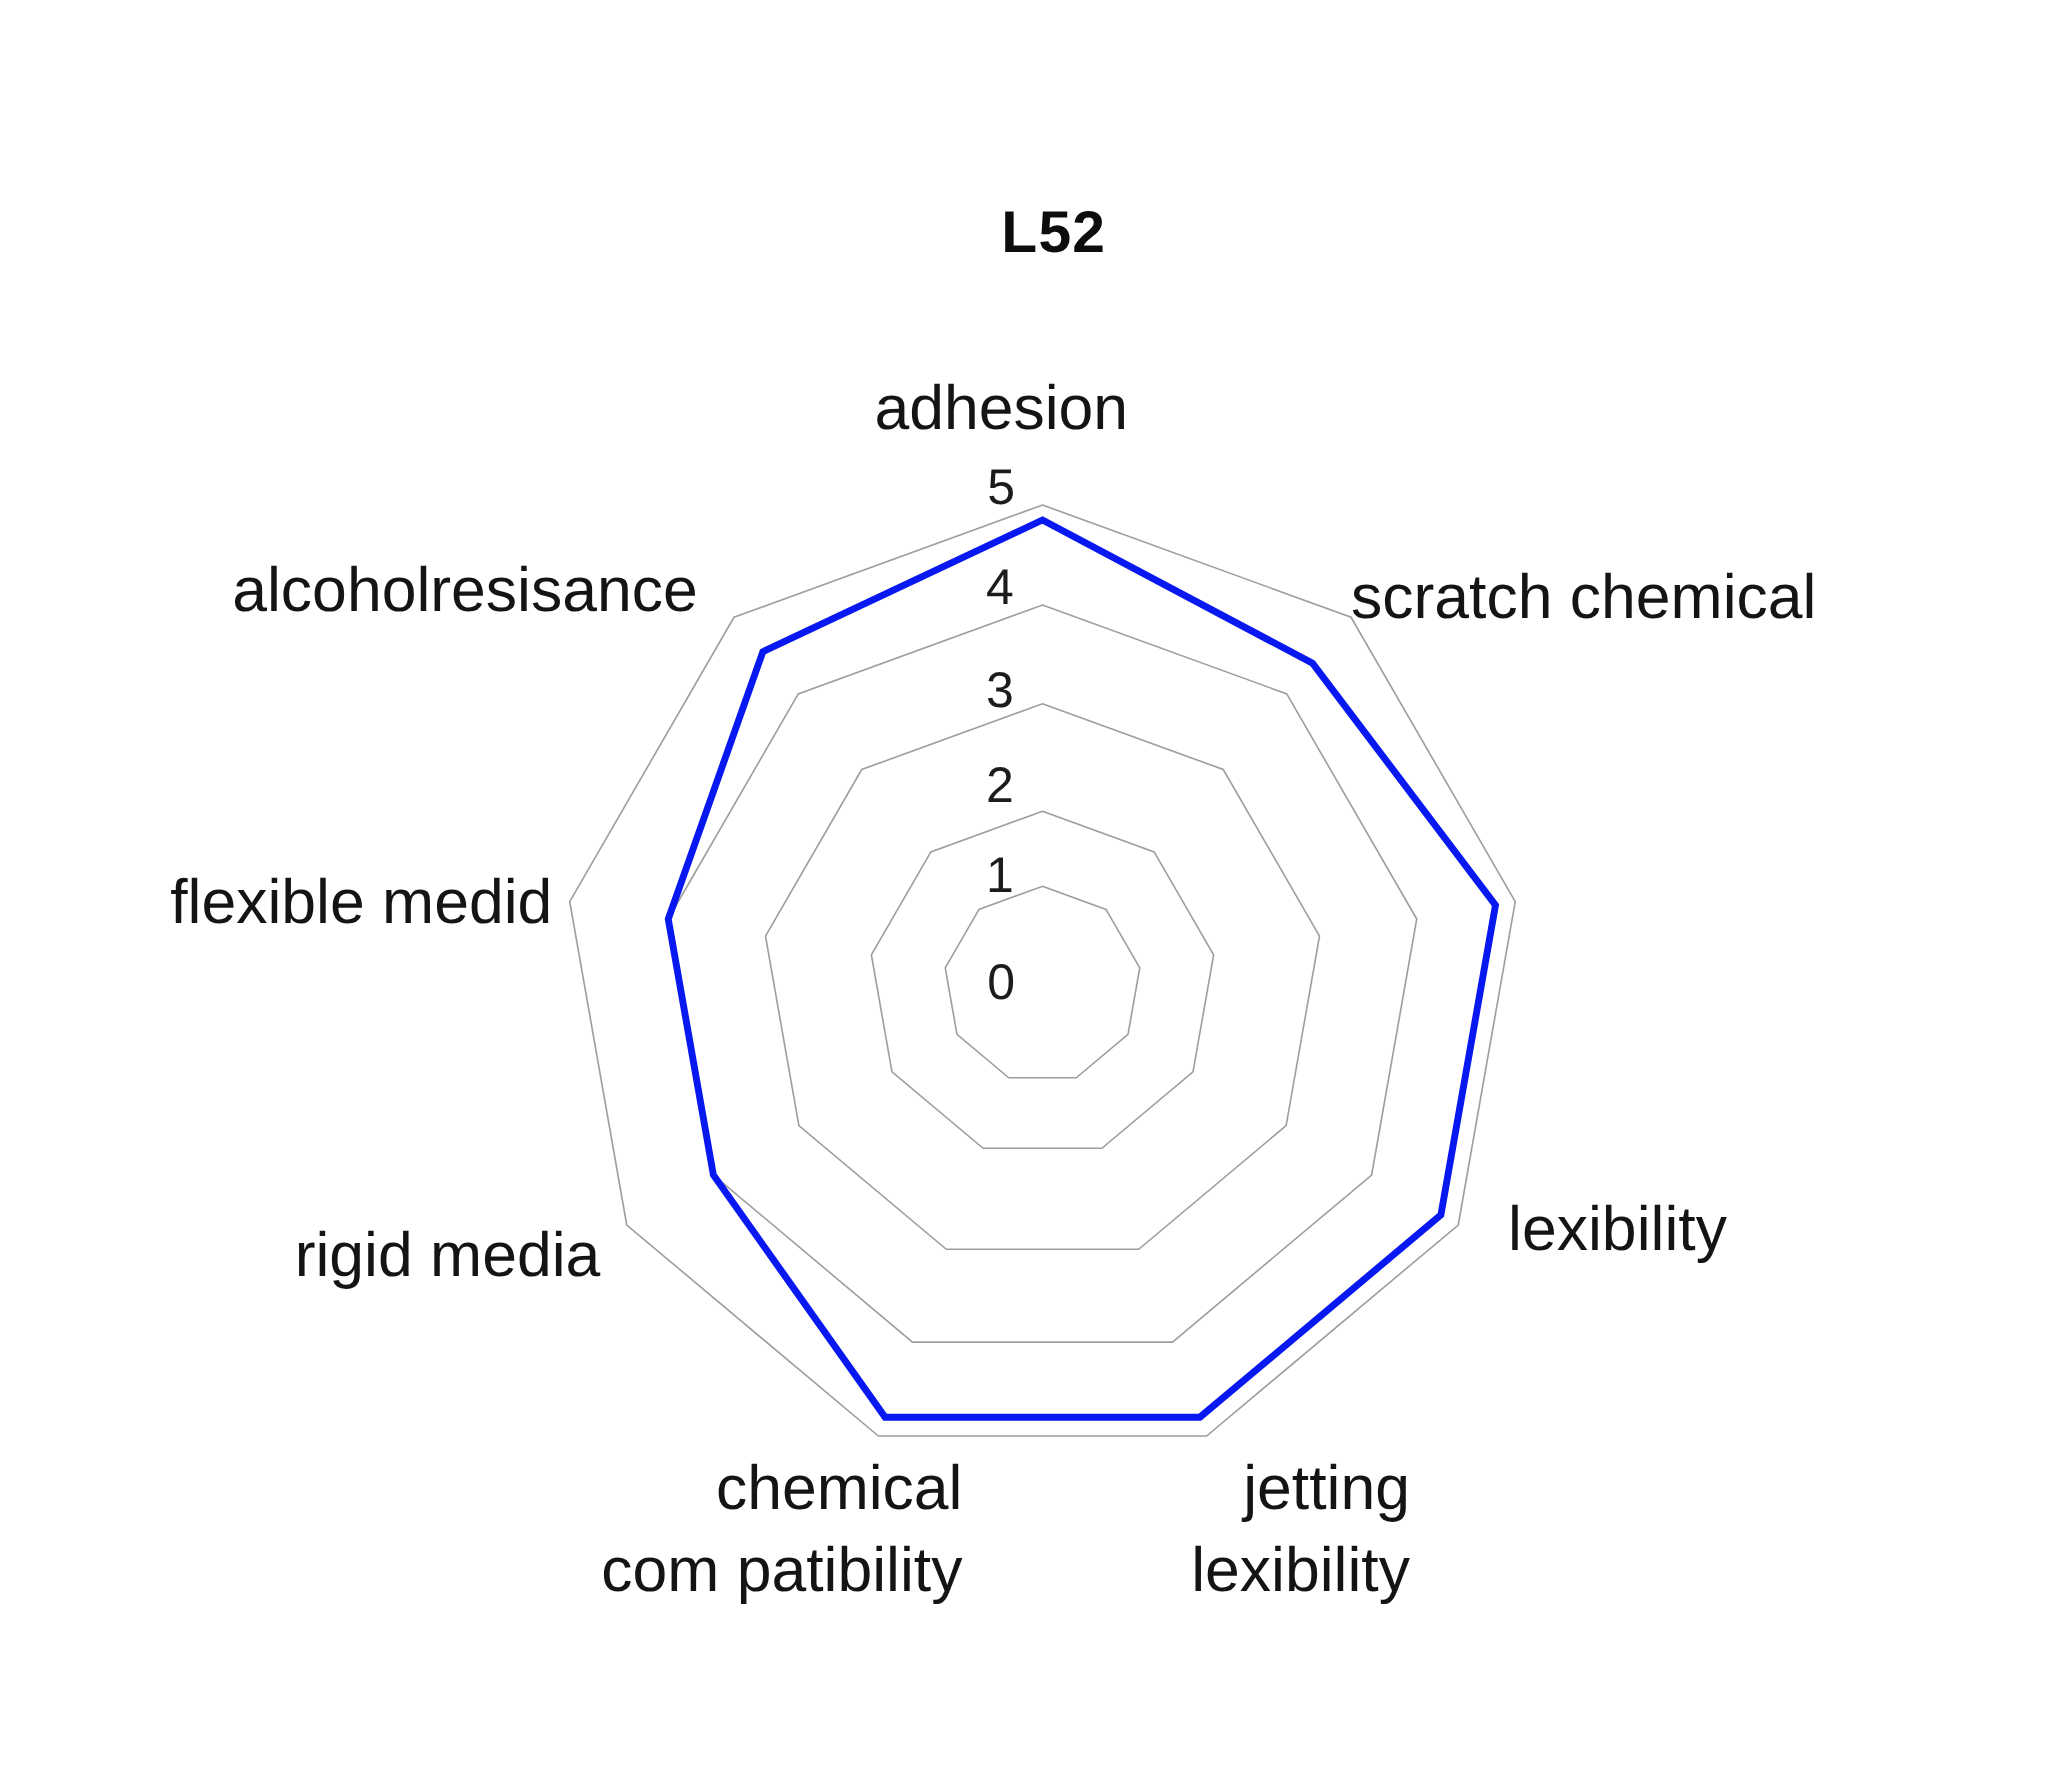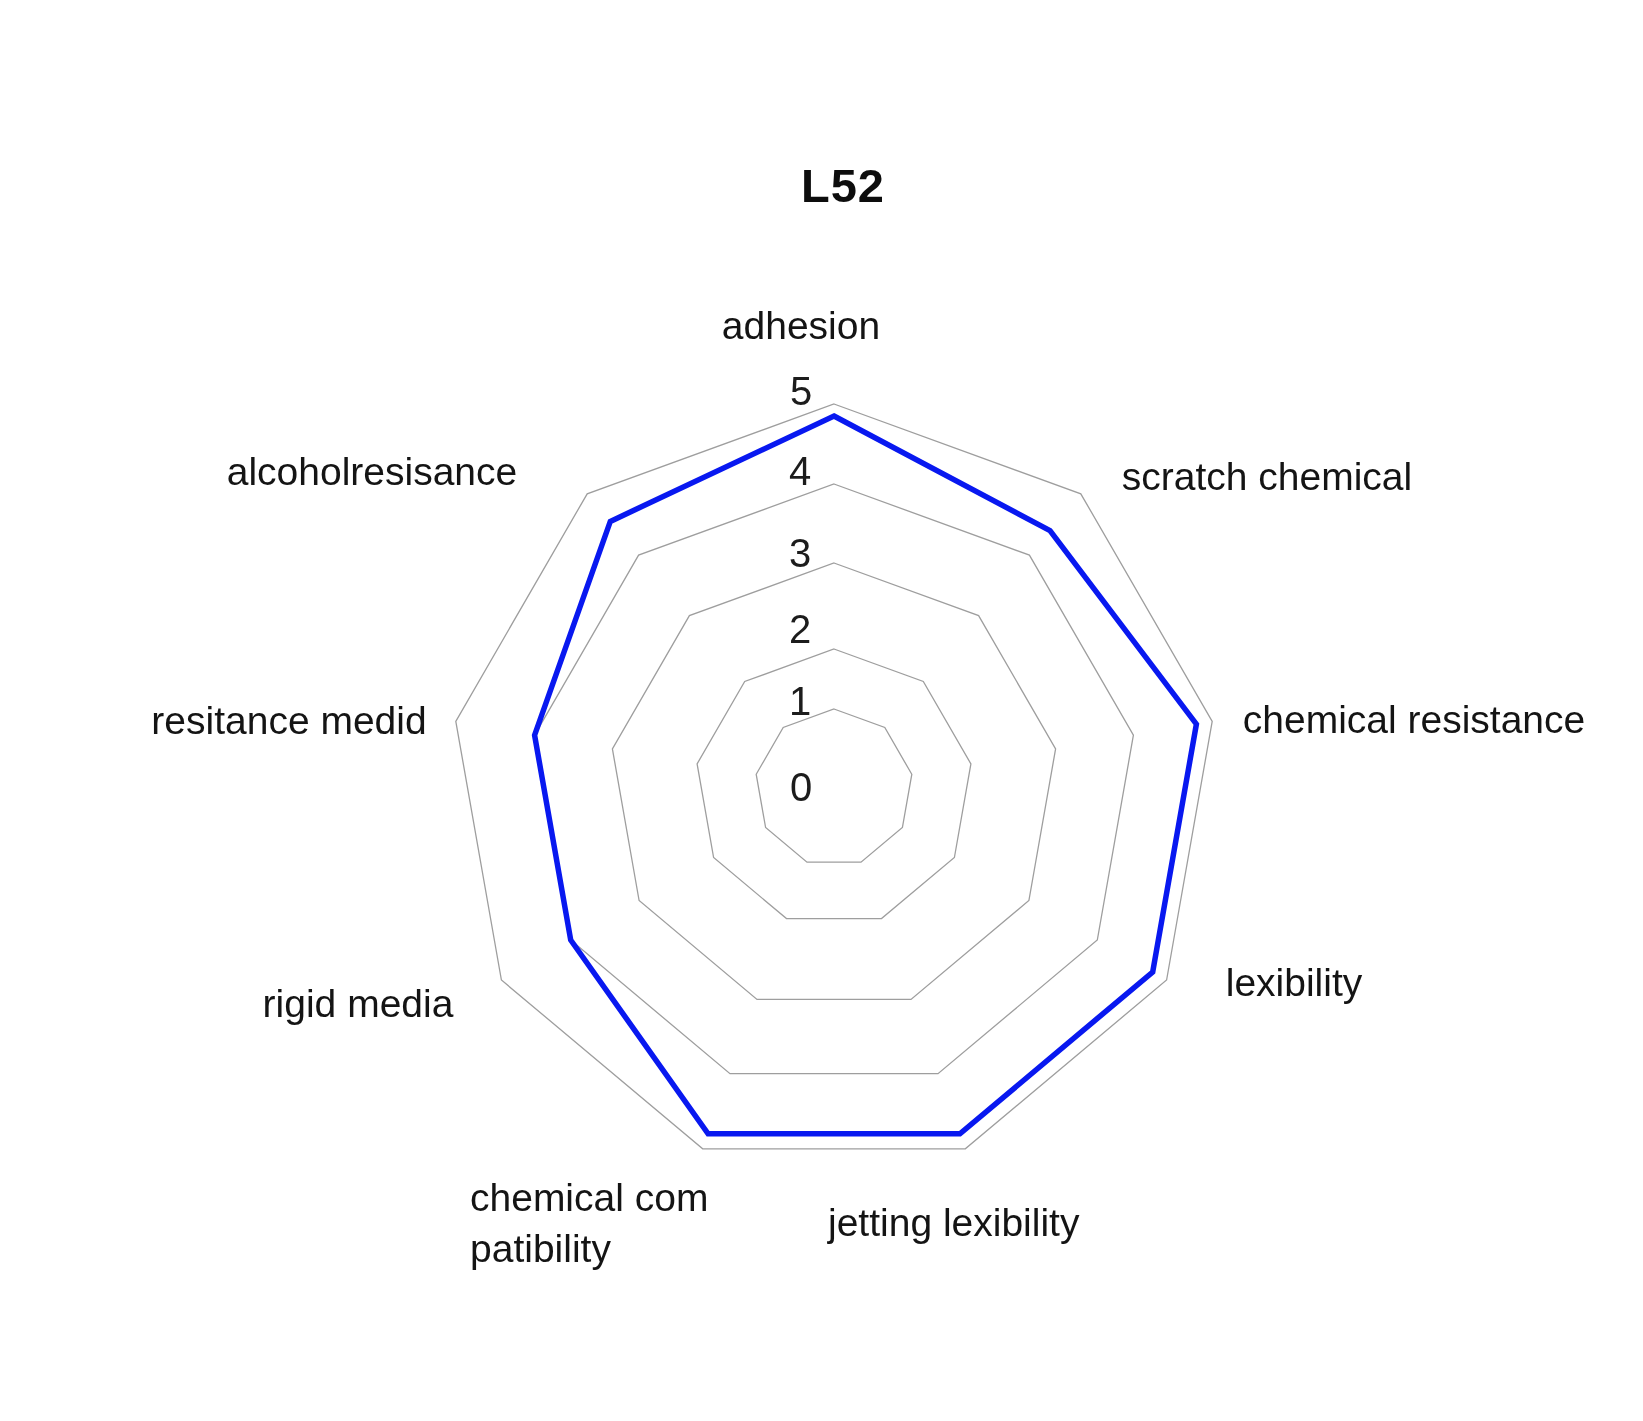--- a/index.html
+++ b/index.html
@@ -14,22 +14,22 @@
   }
   .chart-svg{position:absolute;left:0;top:0;width:1643px;height:1421px;}
   .title{
     position:absolute;left:831px;top:185px;
     transform:translate(-50%,-50%);
     font-size:47px;font-weight:700;letter-spacing:1px;color:#0d0d0d;
     white-space:nowrap;
   }
   .axis-label{
     position:absolute;transform:translate(-50%,-50%);
-    font-size:39px;font-weight:400;color:#141414;
-    white-space:nowrap;text-align:left;line-height:1.32;
+    font-size:50px;font-weight:400;color:#141414;
+    white-space:nowrap;text-align:right;line-height:1.32;
   }
   .axis-label.wrap{white-space:normal;width:300px;}
   .lbl-adhesion{left:789px;top:326px;}
   .lbl-scratch{left:1255px;top:477px;}
   .lbl-chemical{left:1402px;top:720px;}
   .lbl-lexibility{left:1282px;top:983px;}
   .lbl-jetting{left:966px;top:1223px;}
   .lbl-printhead{left:608px;top:1223px;}
   .lbl-rigid{left:346px;top:1004px;}
   .lbl-flexible{left:277px;top:721px;}
@@ -57,26 +57,25 @@
       <polygon points="822.0,563.0 966.6,615.6 1043.6,748.9 1016.9,900.5 899.0,999.4 745.0,999.4 627.1,900.5 600.4,748.9 677.4,615.6" fill="none" stroke="#9e9e9e" stroke-width="1.3" stroke-linejoin="miter"></polygon>
       <polygon points="822.0,484.0 1017.4,555.1 1121.4,735.2 1085.3,940.0 926.0,1073.7 718.0,1073.7 558.7,940.0 522.6,735.2 626.6,555.1" fill="none" stroke="#9e9e9e" stroke-width="1.3" stroke-linejoin="miter"></polygon>
       <polygon points="822.0,404.0 1068.8,493.8 1200.2,721.3 1154.6,980.0 953.3,1148.8 690.7,1148.8 489.4,980.0 443.8,721.3 575.2,493.8" fill="none" stroke="#9e9e9e" stroke-width="1.3" stroke-linejoin="miter"></polygon>
       <polygon points="822.0,416.0 1038.0,530.6 1184.4,724.1 1140.7,972.0 947.9,1133.8 696.1,1133.8 558.7,940.0 522.6,735.2 598.3,521.4" fill="none" stroke="#0818f0" stroke-width="5.5" stroke-linejoin="miter"></polygon>
     </svg>
 
   <div class="title">L52</div>
 
   <div class="axis-label lbl-adhesion">adhesion</div>
   <div class="axis-label lbl-scratch">scratch chemical</div>
-  <div class="axis-label lbl-chemical">chemical resistance</div>
   <div class="axis-label lbl-lexibility">lexibility</div>
   <div class="axis-label wrap lbl-jetting">jetting lexibility</div>
   <div class="axis-label wrap lbl-printhead">chemical com patibility</div>
   <div class="axis-label lbl-rigid">rigid media</div>
-  <div class="axis-label lbl-flexible">resitance medid</div>
+  <div class="axis-label lbl-flexible">flexible medid</div>
   <div class="axis-label lbl-alcohol">alcoholresisance</div>
 
   <div class="tick tick-5">5</div>
   <div class="tick tick-4">4</div>
   <div class="tick tick-3">3</div>
   <div class="tick tick-2">2</div>
   <div class="tick tick-1">1</div>
   <div class="tick tick-0">0</div>
 
 </div>

